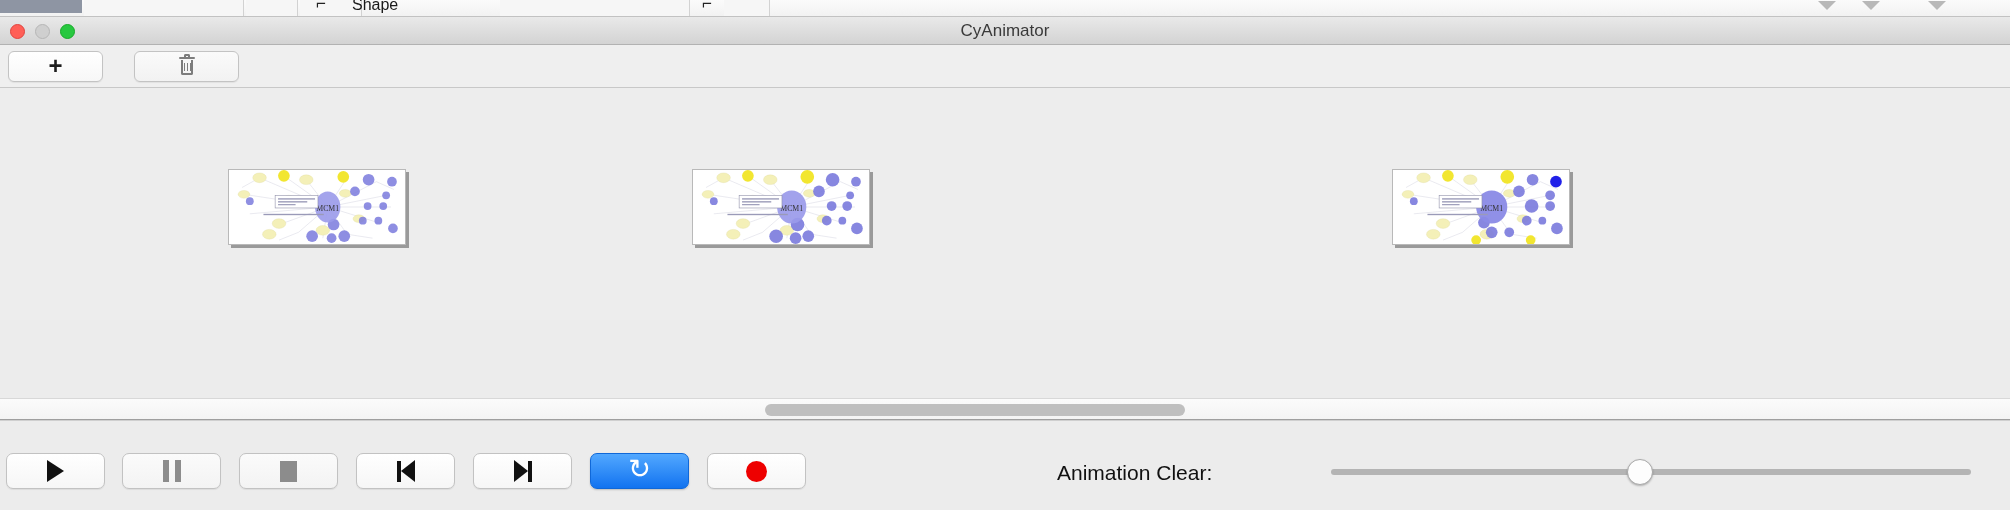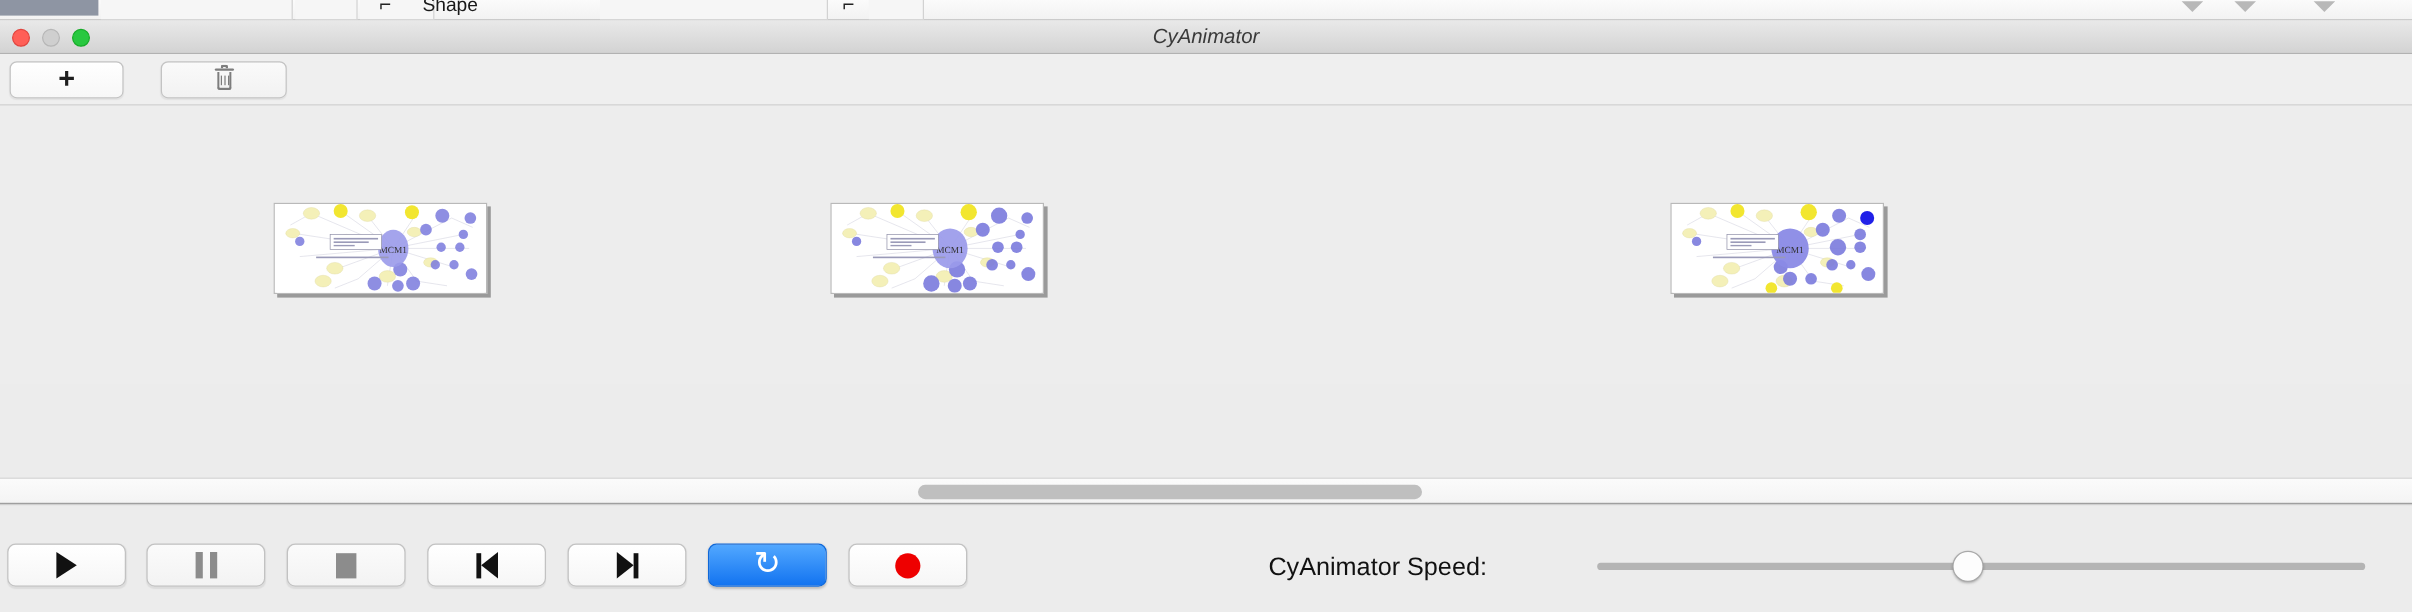--- a/index.html
+++ b/index.html
@@ -46,21 +46,21 @@
     border-bottom: 1px solid #b2b2b2;
   }
   .lights { position:absolute; left:10px; top:7px; display:flex; gap:10px; }
   .light { width:15px; height:15px; border-radius:50%; }
   .light.red    { background:#ff5f57; border:1px solid #e0443e; }
   .light.yellow { background:#cfcfcf; border:1px solid #b6b6b6; }
   .light.green  { background:#28c840; border:1px solid #17ab28; }
   .win-title {
     position:absolute; left:0; top:0; width:100%; height:28px;
     line-height:28px; text-align:center;
-    font-size:17px; color:#3a3a3a;font-style:italic;
+    font-size:17px; color:#3a3a3a;
   }
 
   
   .toolbar {
     position:absolute; left:0; top:45px; width:2010px; height:43px;
     background:#efefef; border-bottom:1px solid #c8c8c8;
   }
   .btn {
     position:absolute; border:1px solid #c3c3c3; border-radius:6px;
     background: linear-gradient(#ffffff, #f7f7f7);
@@ -409,18 +409,18 @@
   </div>
 
   <div class="cbtn active" style="left:590px; width:99px;">
     <span class="g-loop">↻</span>
   </div>
 
   <div class="cbtn" style="left:707px; width:99px;">
     <span class="g-record"></span>
   </div>
 
-  <div class="speed-label">CyAnimator Speed:</div>
+  <div class="speed-label">Animation Clear:</div>
 
   <div class="slider-track">
     <div class="slider-knob" style="left:296px; top:-10px;"></div>
   </div>
 </div>
 
 </body></html>

